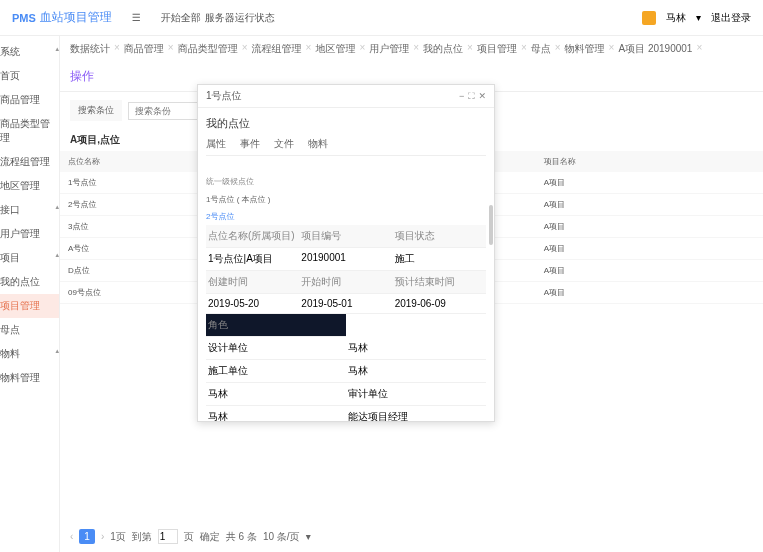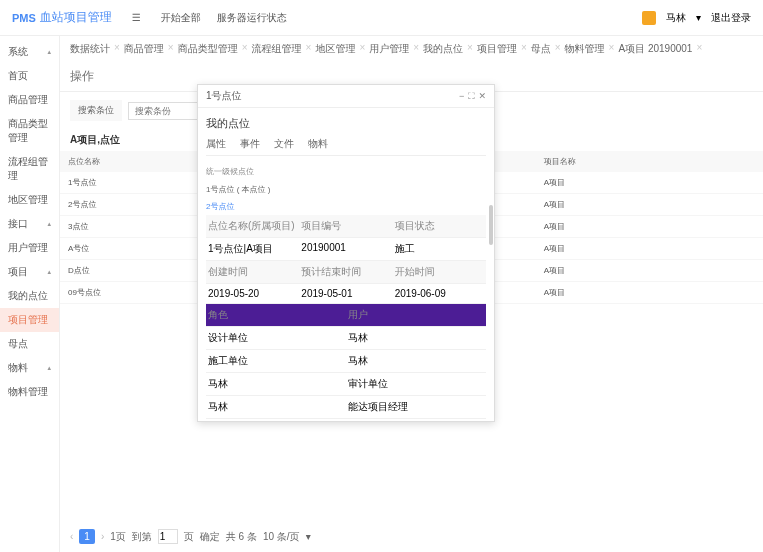--- a/index.html
+++ b/index.html
@@ -1,59 +1,59 @@
 <!DOCTYPE html>
 <html><head>
 <meta charset="utf-8">
 <style>
 *{margin:0;padding:0;box-sizing:border-box;font-family:"Microsoft YaHei",sans-serif;font-size:10px}
 body{background:#fff;width:763px;height:552px;overflow:hidden;position:relative}
 .topbar{height:36px;background:#fff;display:flex;align-items:center;padding:0 12px;border-bottom:1px solid #eee}
 .logo{color:#4a8cf5;font-weight:bold;font-size:11px;margin-right:4px}
 .logo-sub{color:#4a8cf5;font-size:12px}
 .menu-icon{margin-left:20px;margin-right:20px;color:#666;cursor:pointer}
-.top-tabs{display:flex;gap:16px;font-size:9px;color:#555}
+.top-tabs{display:flex;gap:4px;font-size:9px;color:#555}
 .top-right{margin-left:auto;display:flex;align-items:center;gap:10px;font-size:9px}
 .avatar{width:14px;height:14px;background:#f5a623;border-radius:2px}
 .layout{display:flex;height:calc(100% - 28px)}
 .sidebar{width:60px;background:#fff;border-right:1px solid #eee;padding-top:4px}
-.side-item{padding:5px 8px;font-size:9px;color:#555;cursor:pointer;display:flex;justify-content:space-between;align-items:center}
+.side-item{padding:5px 0;font-size:9px;color:#555;cursor:pointer;display:flex;justify-content:space-between;align-items:flex-start}
 .side-item.active{background:#fde9e4;color:#e6734f}
 .side-arrow{font-size:7px;color:#999}
 .main{flex:1;display:flex;flex-direction:column;overflow:hidden}
 .breadcrumb{padding:6px 10px;font-size:8px;color:#666;display:flex;gap:4px;flex-wrap:wrap;align-items:flex-start}
 .bc-sep{color:#ccc}
-.page-title{padding:6px 10px;font-size:12px;color:#737373;border-bottom:1px solid #eee}
+.page-title{padding:6px 10px;font-size:12px;color:#8b5cf6;border-bottom:1px solid #eee}
 .toolbar{padding:8px 10px;display:flex;gap:6px;align-items:center}
 .toolbar-label{background:#f8f8f8;padding:4px 8px;font-size:9px;color:#666}
 .toolbar-input{border:1px solid #ddd;padding:3px 6px;font-size:9px;width:72px}
 .btn-primary{background:#4a8cf5;color:#fff;padding:4px 10px;font-size:9px;border:none;cursor:pointer}
 .sub-title{padding:4px 10px;font-size:10px;color:#333;font-weight:bold}
 .table{width:100%;border-collapse:collapse}
 .table th{background:#f8f8f8;padding:5px 8px;font-size:8px;color:#666;text-align:left;font-weight:normal}
 .table td{padding:5px 8px;font-size:8px;color:#555;border-bottom:1px solid #f5f5f5}
 .pagination{position:absolute;bottom:8px;left:70px;display:flex;gap:6px;align-items:center;font-size:8px;color:#666}
 .page-num{background:#4a8cf5;color:#fff;padding:2px 5px;border-radius:2px}
 .page-btn{color:#bbb;cursor:pointer}
 .modal{position:absolute;top:84px;left:197px;width:298px;height:338px;background:#fff;border:1px solid #ddd;box-shadow:0 2px 8px rgba(0,0,0,.15);display:flex;flex-direction:column}
 .modal-header{padding:4px 8px;font-size:9px;color:#555;border-bottom:1px solid #eee;display:flex;align-items:center}
 .modal-controls{margin-left:auto;display:flex;gap:4px;color:#888}
 .modal-controls span{cursor:pointer;font-size:9px}
 .modal-body{flex:1;overflow-y:auto;padding:8px}
 .info-title{font-size:11px;color:#333;margin-bottom:6px}
-.tabs{display:flex;gap:14px;font-size:9px;color:#666;border-bottom:1px solid #eee;padding-bottom:4px;margin-bottom:6px}
+.tabs{display:flex;gap:14px;font-size:9px;color:#666;border-bottom:1px solid #eee;padding-bottom:4px;margin-bottom:16px}
 .section-label{font-size:8px;color:#888;padding:4px 0}
 .path-row{font-size:8px;color:#666;padding:3px 0}
 .link{color:#4a8cf5;font-size:8px}
 .info-grid{display:grid;grid-template-columns:1fr 1fr 1fr;font-size:8px}
 .info-grid .cell{padding:4px 2px;border-bottom:1px solid #f0f0f0}
 .info-grid .hdr{background:#f8f8f8;color:#888}
 .roles-grid{display:grid;grid-template-columns:1fr 1fr;font-size:8px}
 .roles-grid .cell{padding:4px 2px;border-bottom:1px solid #f0f0f0}
-.roles-grid .hdr{background:#4c1d95;color:#888}
+.roles-grid .hdr{background:#0f172a;color:#888}
 .scrollbar{position:absolute;right:1px;top:120px;width:4px;height:40px;background:#ccc;border-radius:2px}
 </style>
 </head>
 <body>
 
 <div class="topbar">
   <span class="logo">PMS</span>
   <span class="logo-sub">血站项目管理</span>
   <span class="menu-icon">☰</span>
   <div class="top-tabs">
@@ -230,29 +230,28 @@
     <div class="path-row">1号点位 ( 本点位 )</div>
     <div class="path-row"><a class="link">2号点位</a></div>
     <div class="info-grid">
       <div class="cell hdr">点位名称(所属项目)</div>
       <div class="cell hdr">项目编号</div>
       <div class="cell hdr">项目状态</div>
       <div class="cell">1号点位|A项目</div>
       <div class="cell">20190001</div>
       <div class="cell">施工</div>
       <div class="cell hdr">创建时间</div>
+      <div class="cell hdr">开始时间</div>
       <div class="cell hdr">预计结束时间</div>
-      <div class="cell hdr">开始时间</div>
       <div class="cell">2019-05-20</div>
       <div class="cell">2019-05-01</div>
       <div class="cell">2019-06-09</div>
     </div>
     <div class="roles-grid">
       <div class="cell hdr">角色</div>
-      <div class="cell hdr">用户</div>
     </div>
     <div class="roles-grid" id="roles-body">
         <div class="cell">设计单位</div>
         <div class="cell">马林</div>
         <div class="cell">施工单位</div>
         <div class="cell">马林</div>
         <div class="cell">马林</div>
         <div class="cell">审计单位</div>
         <div class="cell">马林</div>
         <div class="cell">能达项目经理</div>

